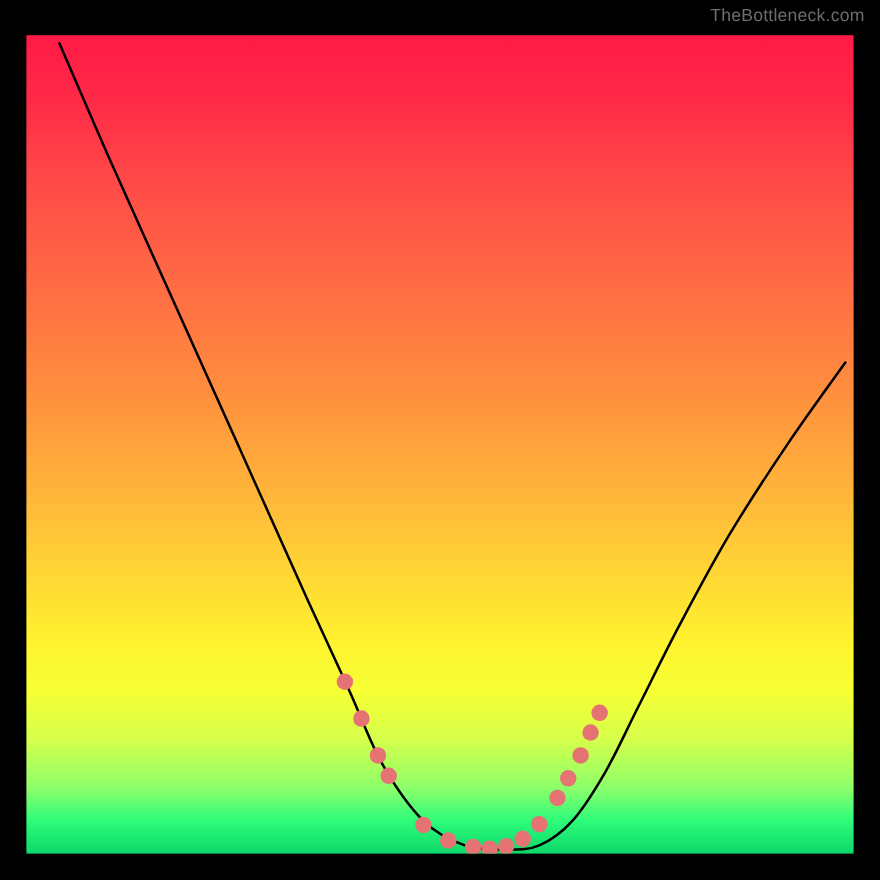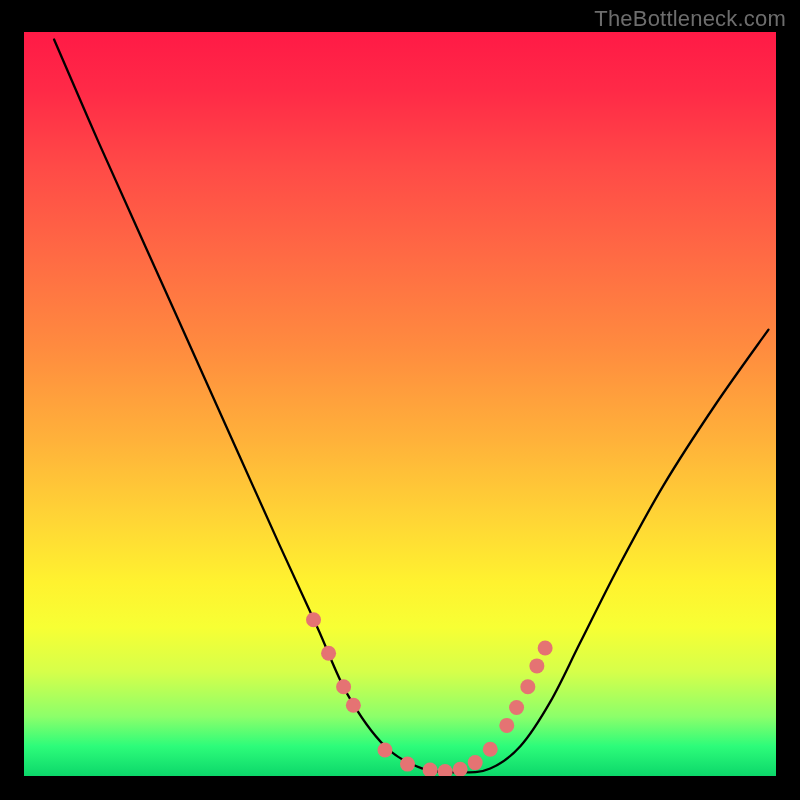--- a/index.html
+++ b/index.html
@@ -17,21 +17,21 @@
     left: 0;
     width: 800px;
     height: 800px;
     background: #000;
   }
   .watermark {
     position: absolute;
     top: 6px;
     right: 14px;
     color: #6d6d6d;
-    font-size: 22px;
+    font-size: 16px;
     font-weight: 500;
     letter-spacing: 0.2px;
   }
   
   .plot {
     position: absolute;
     left: 24px;
     top: 32px;
     width: 752px;
     height: 744px;

